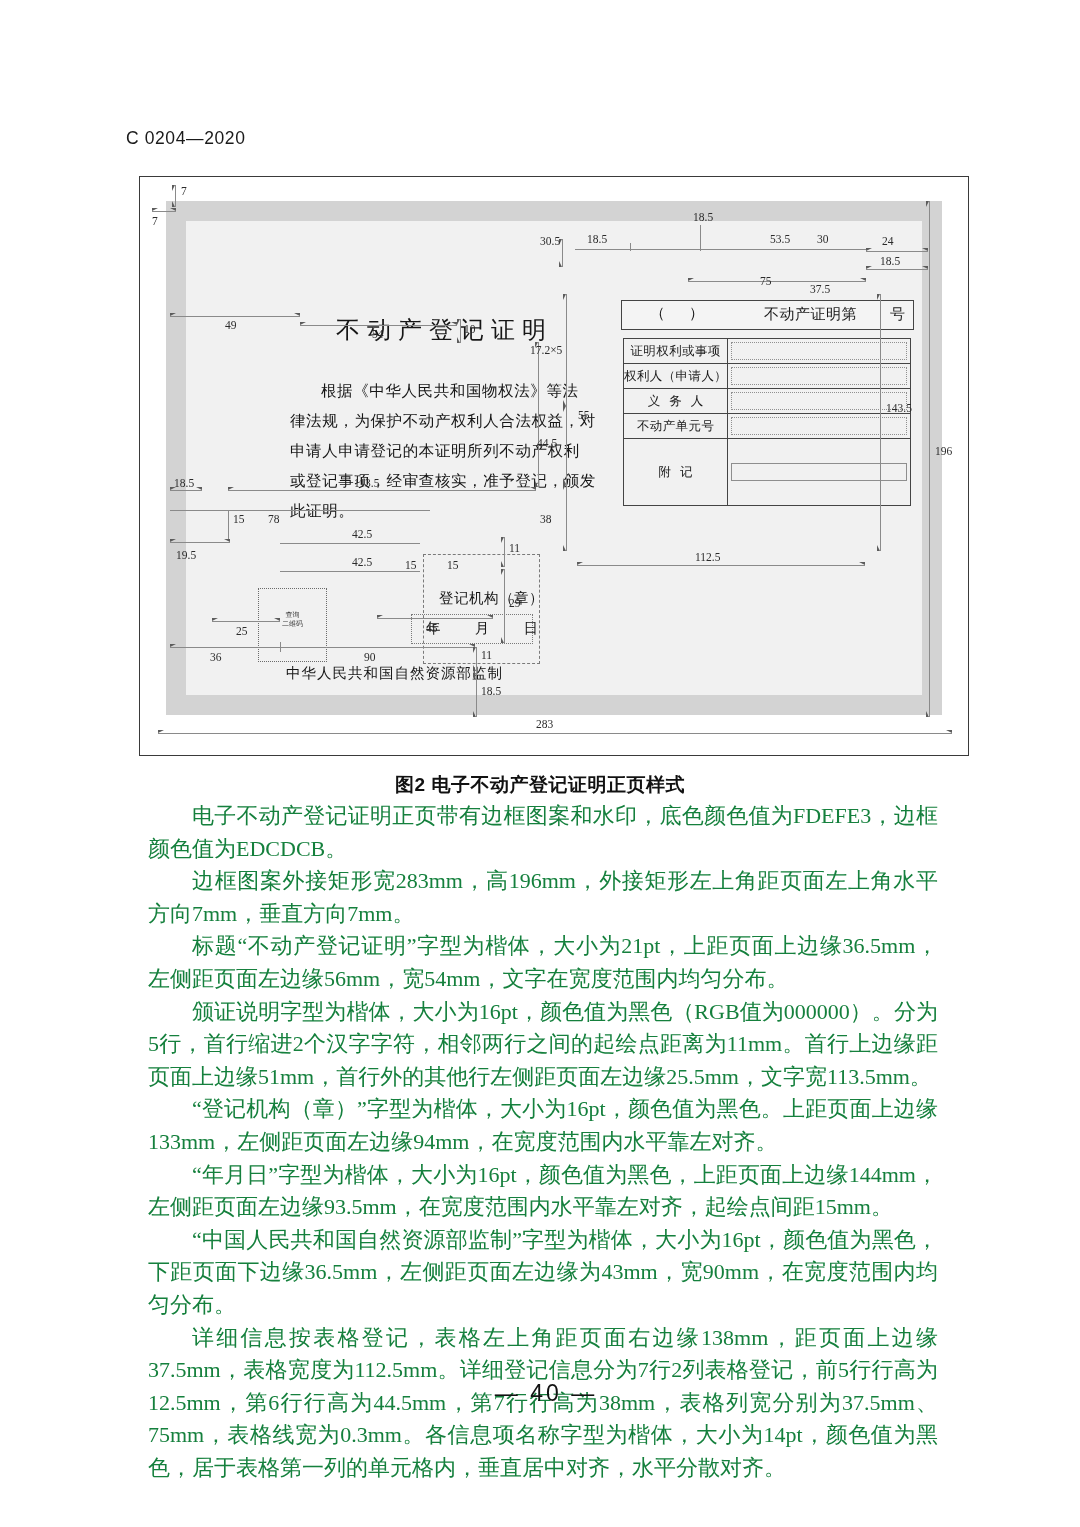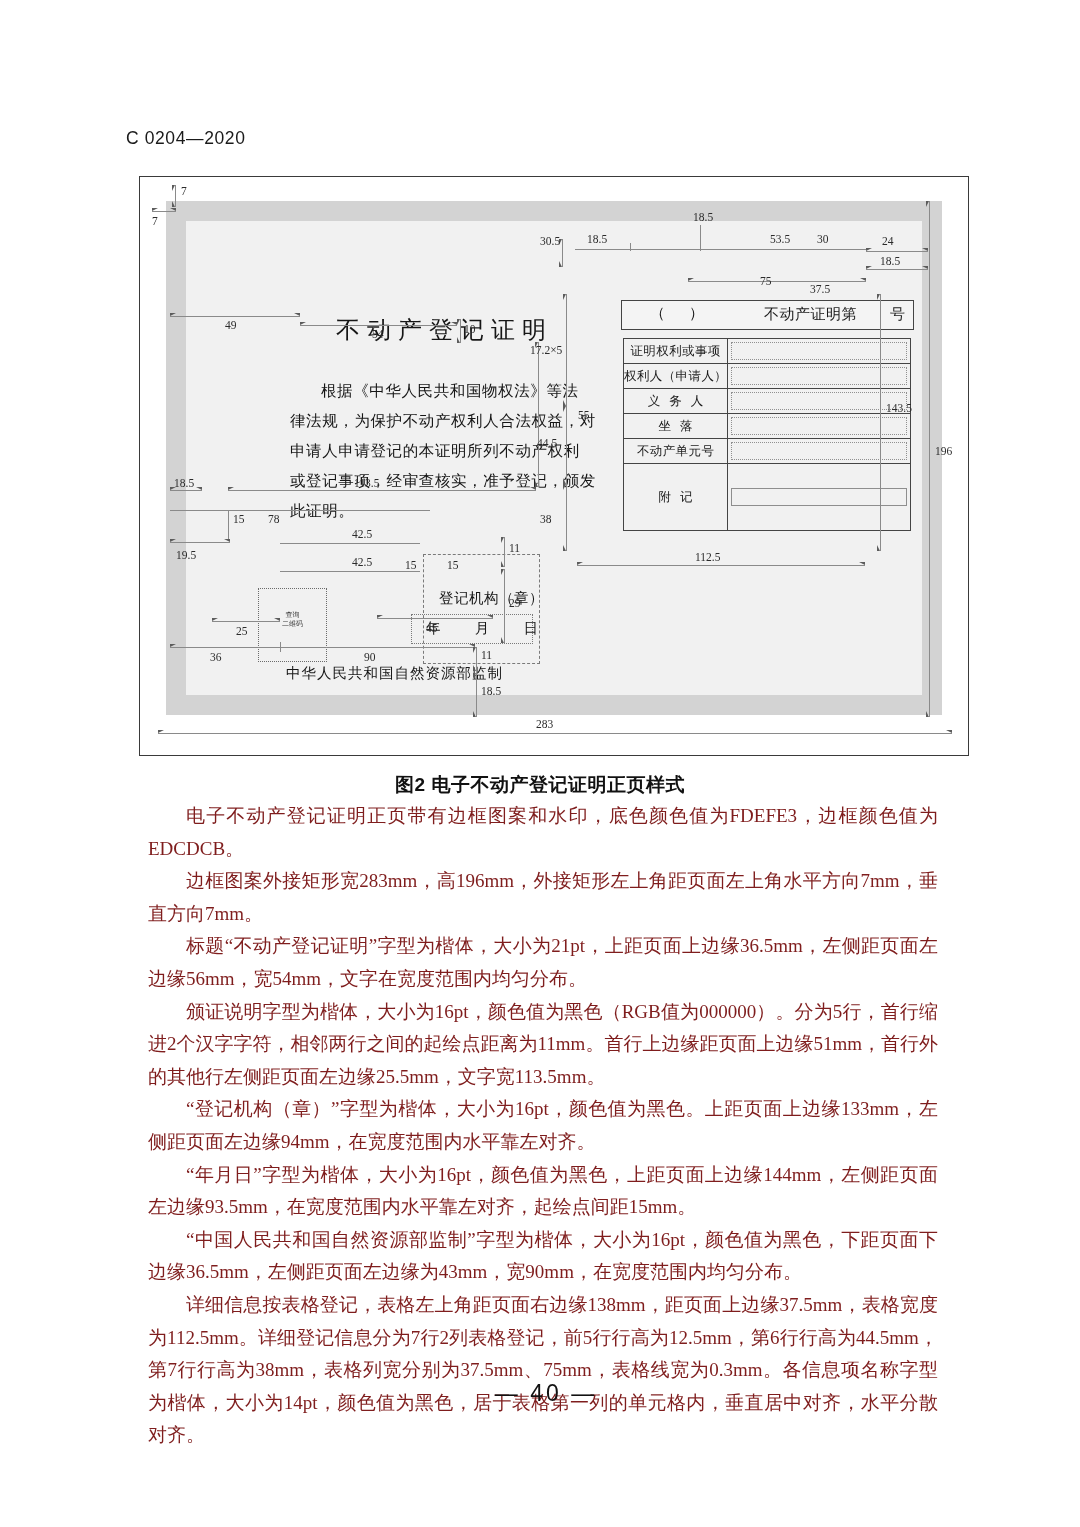--- a/index.html
+++ b/index.html
@@ -262,24 +262,24 @@
     font-weight: bold;
     font-size: 19px;
     letter-spacing: 0.5px;
     color: #111;
   }
   .prose {
     position: absolute;
     left: 148px;
     top: 800px;
     width: 790px;
-    font-size: 19px;
+    font-size: 22px;
     line-height: 32.6px;
     text-align: justify;
-    color: #7f1d1d;
+    color: #15803d;
   }
   .prose p {
     margin: 0;
     text-indent: 2em;
   }
   .folio {
     position: absolute;
     left: 0;
     top: 1380px;
     width: 1080px;
@@ -352,26 +352,20 @@
                 <div class="innerbox"></div>
               </td>
         </tr>
         <tr style="height:22px">
           <td class="lbl"><span class="sp">义务人</span></td>
           <td class="val">
                 <div class="innerbox"></div>
               </td>
         </tr>
         <tr style="height:22px">
-          <td class="lbl"><span class="sp">坐落</span></td>
-          <td class="val">
-                <div class="innerbox"></div>
-              </td>
-        </tr>
-        <tr style="height:22px">
           <td class="lbl">不动产单元号</td>
           <td class="val">
                 <div class="innerbox"></div>
               </td>
         </tr>
         <tr style="height:67px">
           <td class="lbl"><span class="sp">附记</span></td>
           <td class="val plain">
                 <div class="innerbox"></div>
               </td>

